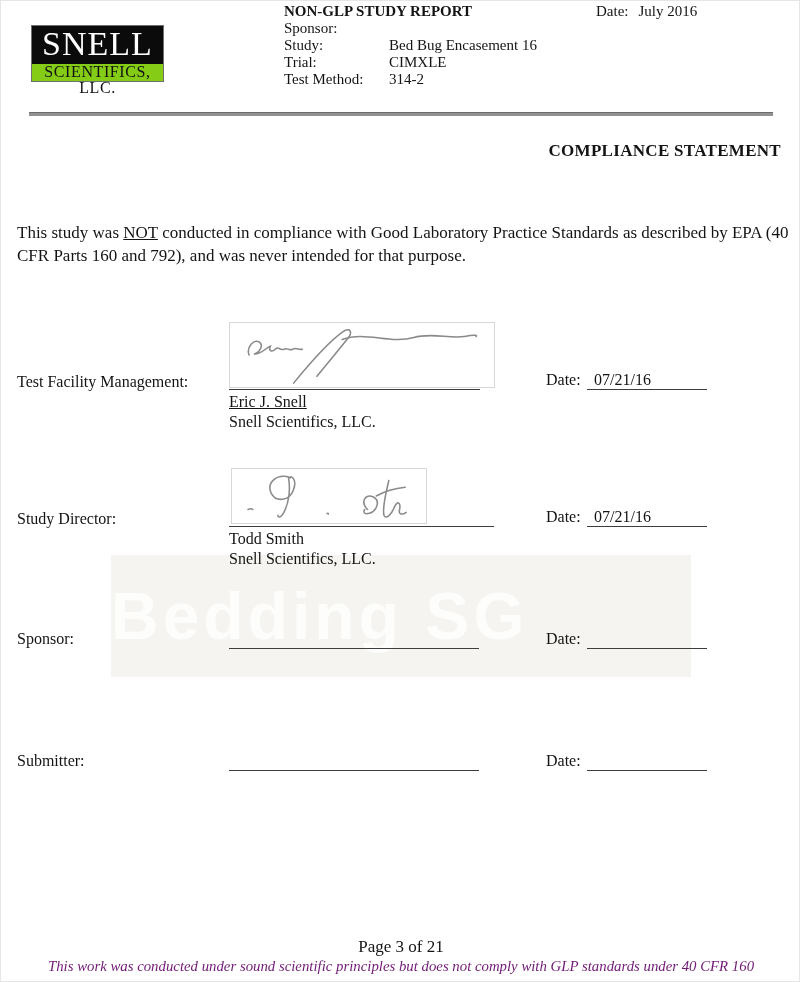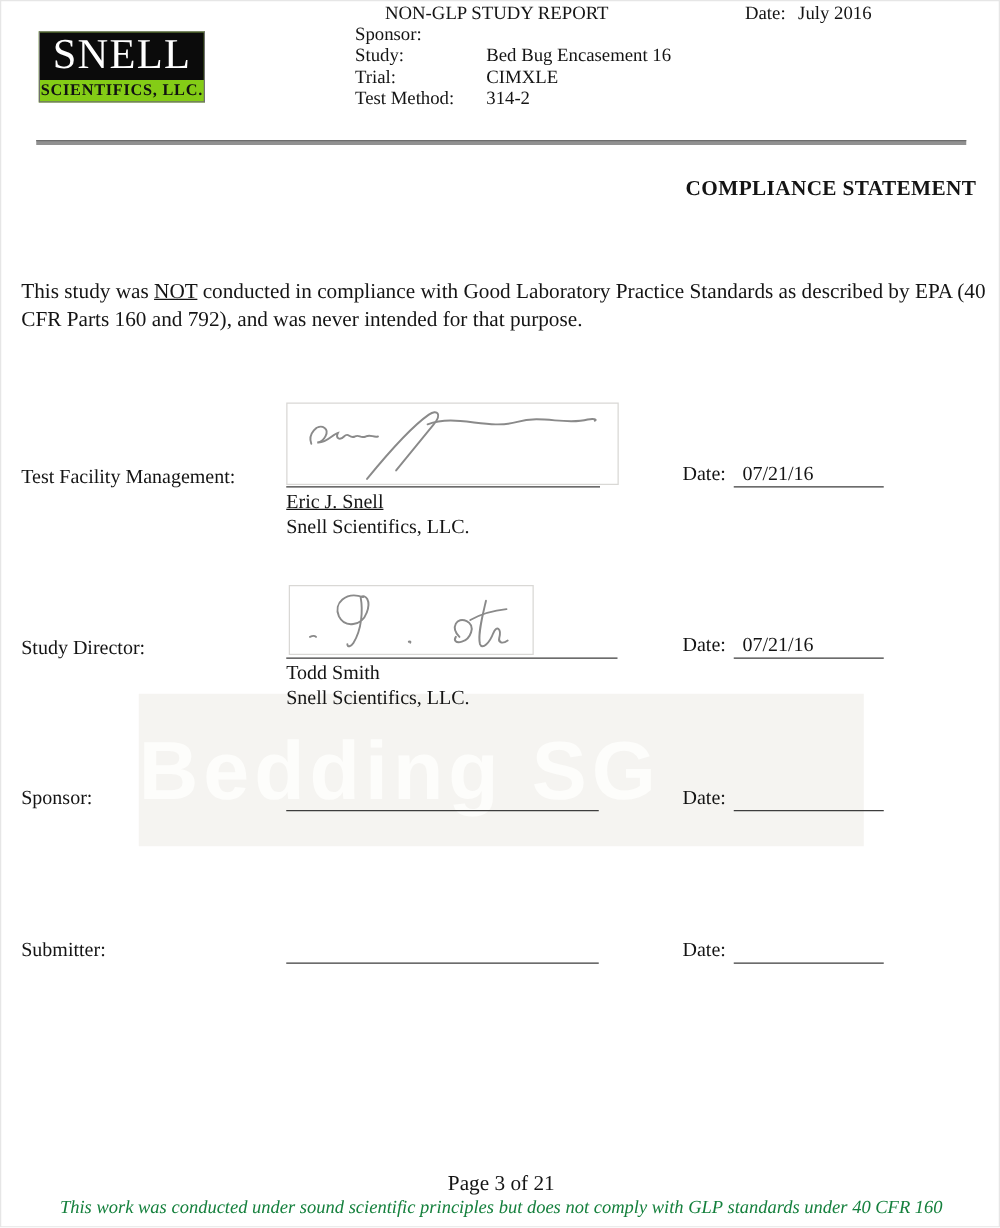--- a/index.html
+++ b/index.html
@@ -14,23 +14,23 @@
   .logo {
     left:30px; top:24px; width:133px; height:57px;
     border:1px solid #6f6f6f; box-sizing:border-box; background:#84cc16;
   }
   .logo-black {
     height:38px; background:#0b0b0b; color:#ffffff; text-align:center;
     font-size:34px; line-height:36px; letter-spacing:1px; font-weight:400;
   }
   .logo-sub {
     height:17px; text-align:center; color:#111111;
-    font-size:13px; line-height:16px; letter-spacing:0.6px;font-weight:bold;
+    font-size:16px; line-height:16px; letter-spacing:0.6px;
   }
-  .hdr-title { left:283px; top:2px; font-size:15px; font-weight:normal;margin-left:24px; }
+  .hdr-title { left:283px; top:2px; font-size:15px; font-weight:bold; }
   .hdr-date { left:595px; top:2px; font-size:15px; }
   .hdr-date .val { margin-left:10px; }
   .hdr-fields { left:283px; top:19px; font-size:15px; line-height:17px; }
   .hdr-row { display:flex; }
   .hdr-row .flabel { width:105px; }
   .divider {
     left:28px; top:111px; width:744px; height:4px;
     background:#919191; border-top:1px solid #6d6d6d; box-sizing:border-box;
   }
 
@@ -61,21 +61,21 @@
   .watermark span {
     font-family:"Liberation Sans", sans-serif; font-weight:bold;
     font-size:66px; letter-spacing:4px; color:#fdfdfb; white-space:nowrap;
   }
   .above { z-index:2; }
 
   
   .page-number { left:0; top:936px; width:800px; text-align:center; font-size:17px; }
   .disclaimer {
     left:0; top:957px; width:800px; text-align:center;
-    font-size:14.8px; font-style:italic; color:#15803d;
+    font-size:14.8px; font-style:italic; color:#701a75;
   }
   svg.sig-ink { display:block; width:100%; height:100%; }
 </style>
 </head>
 <body>
 
 <div class="page">
 
   <div class="abs logo">
     <div class="logo-black">SNELL</div>

